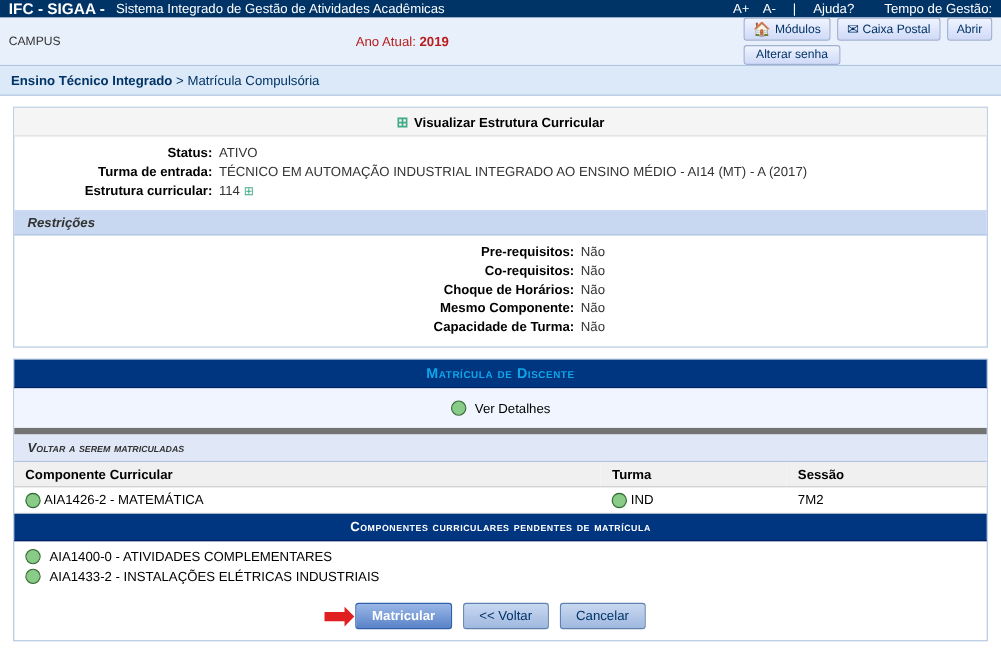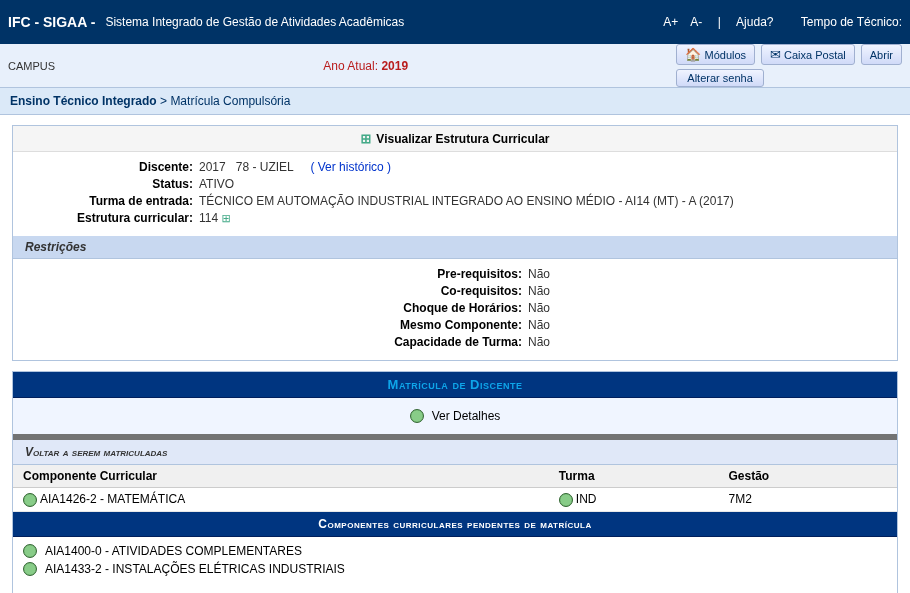--- a/index.html
+++ b/index.html
@@ -6,21 +6,21 @@
     body { font-family: Arial, sans-serif; font-size: 12px; background: #fff; width: 910px; }
 
     
     .top-bar {
       background: #003366;
       color: #fff;
       display: flex;
       align-items: center;
       justify-content: space-between;
       padding: 4px 8px;
-      height: 44px;
+      height: 16px;
     }
     .top-bar-left { font-size: 14px; font-weight: bold; }
     .top-bar-title { color: #fff; font-size: 12px; margin-left: 10px; }
     .top-bar-right { display: flex; gap: 12px; align-items: center; font-size: 12px; }
 
     
     .user-bar {
       background: #e8f0fb;
       border-bottom: 1px solid #b0c4de;
       display: flex;
@@ -248,21 +248,21 @@
   <div style="display:flex; align-items:center;">
     <span class="top-bar-left">IFC - SIGAA -</span>
     <span class="top-bar-title">Sistema Integrado de Gestão de Atividades Acadêmicas</span>
   </div>
   <div class="top-bar-right">
     <span style="cursor:pointer;">A+</span>
     <span style="cursor:pointer;">A-</span>
     &nbsp;|&nbsp;
     <span style="cursor:pointer;">Ajuda?</span>
     &nbsp;
-    <span>Tempo de Técnico:</span>
+    <span>Tempo de Gestão:</span>
   </div>
 </div>
 
 <div class="user-bar">
   <div class="user-info">
     <div class="user-campus">CAMPUS</div>
   </div>
   <div class="user-center">
     <span>Ano Atual:</span>
     <strong>2019</strong>
@@ -293,28 +293,20 @@
 
 <div class="content">
 
   <div class="section-box">
     <div class="info-header">
       <span class="icon-grid">⊞</span>
       <span>Visualizar Estrutura Curricular</span>
     </div>
     <div class="info-rows">
       <div class="info-row">
-        <span class="info-label">Discente:</span>
-        <span class="info-value">2017</span>
-        &nbsp;&nbsp;&nbsp;
-        <span class="info-value">78 - UZIEL</span>
-        &nbsp;&nbsp;&nbsp;&nbsp;&nbsp;
-        <span class="info-value" style="color:#0033cc;cursor:pointer;">( Ver histórico )</span>
-      </div>
-      <div class="info-row">
         <span class="info-label">Status:</span>
         <span class="info-value">ATIVO</span>
       </div>
       <div class="info-row">
         <span class="info-label">Turma de entrada:</span>
         <span class="info-value">TÉCNICO EM AUTOMAÇÃO INDUSTRIAL INTEGRADO AO ENSINO MÉDIO - AI14 (MT) - A (2017)</span>
       </div>
       <div class="info-row">
         <span class="info-label">Estrutura curricular:</span>
         <span class="info-value">114</span>
@@ -355,21 +347,21 @@
       <span class="q-icon"></span>
       <span>Ver Detalhes</span>
     </div>
 
     <div class="turmas-header">Voltar a serem matriculadas</div>
     <table class="turmas-table">
       <thead>
         <tr>
           <th>Componente Curricular</th>
           <th>Turma</th>
-          <th>Gestão</th>
+          <th>Sessão</th>
         </tr>
       </thead>
       <tbody id="turmas-tbody">
       <tr>
       <td><span class="q-icon"></span>AIA1426-2 - MATEMÁTICA</td>
       <td><span class="q-icon"></span>IND</td>
       <td>7M2</td>
     </tr>
         </tbody>
     </table>

